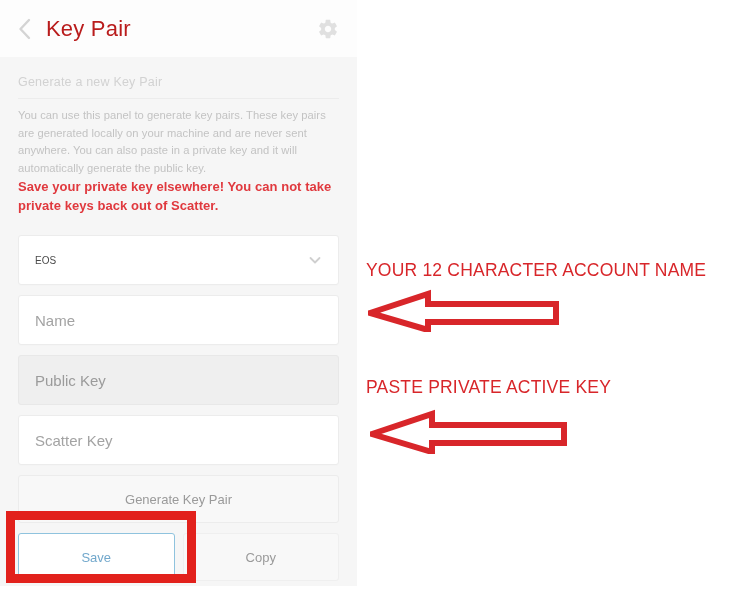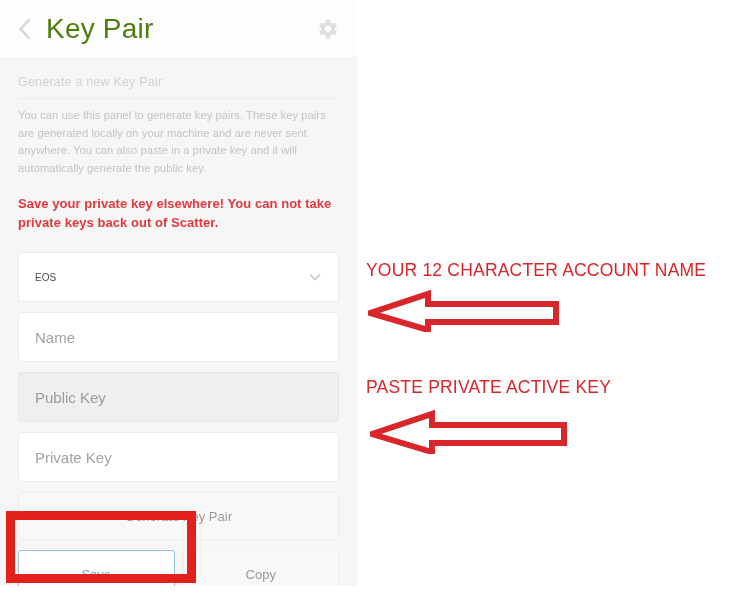--- a/index.html
+++ b/index.html
@@ -44,23 +44,23 @@
     height: 26px;
     flex: 0 0 auto;
     display: flex;
     align-items: center;
     justify-content: center;
     cursor: pointer;
   }
   #back-chevron svg { display: block; }
   .header-title {
     margin-left: 10px;
-    font-size: 28px;
+    font-size: 22px;
     font-weight: 400;
-    color: #4d7c0f;
+    color: #b91c1c;
     letter-spacing: 0.2px;
     flex: 1 1 auto;
     line-height: 1;
   }
   #gear-btn {
     width: 26px;
     height: 26px;
     flex: 0 0 auto;
     cursor: pointer;
     display: flex;
@@ -88,21 +88,20 @@
 
   .desc-text {
     margin-top: 8px;
     font-size: 11.2px;
     line-height: 1.58;
     color: #c3c3c3;
     letter-spacing: 0.05px;
   }
 
   .warn-text {
-    margin-top: 17px;
     font-size: 13px;
     line-height: 1.45;
     color: #e0393e;
     font-weight: bold;
     letter-spacing: 0.05px;
   }
 
   
   .fields { margin-top: 20px; }
 
@@ -258,21 +257,21 @@
 
       <div class="field">
         <span class="placeholder">Name</span>
       </div>
 
       <div class="field disabled">
         <span class="placeholder">Public Key</span>
       </div>
 
       <div class="field">
-        <span class="placeholder">Private Key</span>
+        <span class="placeholder">Scatter Key</span>
       </div>
 
       <div class="btn" id="generate-btn">Generate Key Pair</div>
 
       <div class="btn-row">
         <div class="btn" id="save-btn">Save</div>
         <div class="btn" id="copy-btn">Copy</div>
       </div>
 
     </div>

